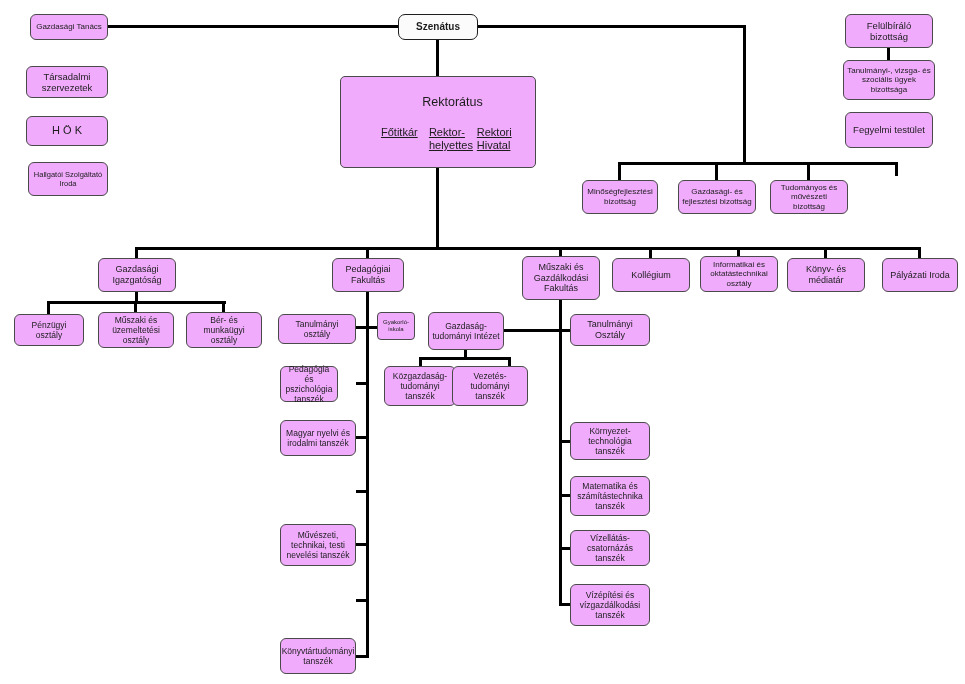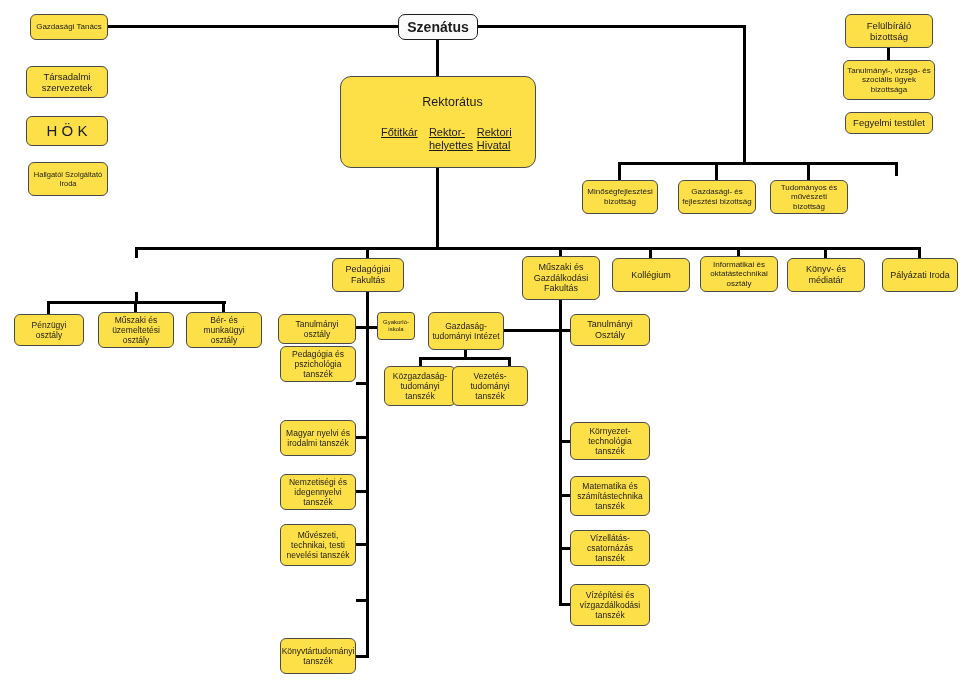--- a/index.html
+++ b/index.html
@@ -3,21 +3,21 @@
 <meta charset="utf-8">
 <title>Org Chart</title>
 <style>
   * { box-sizing: border-box; margin: 0; padding: 0; }
   html,body { background:#ffffff; }
   body { font-family: "Liberation Sans", sans-serif; color:#1a1a1a; }
   .canvas { position: relative; width: 965px; height: 684px; background: #ffffff; overflow: hidden; }
 
   .node {
     position: absolute;
-    background: #fde047;
+    background: #f0abfc;
     border: 1px solid #4a4a4a;
     border-radius: 6px;
     display: flex;
     align-items: center;
     justify-content: center;
     text-align: center;
     font-size: 8.5px;
     line-height: 1.2;
     padding: 1px 3px;
     color: #1c1c1c;
@@ -25,29 +25,29 @@
   .node.fs8  { font-size: 8px; }
   .node.fs75 { font-size: 7.5px; }
   .node.fs9  { font-size: 9px; }
   .node.fs95 { font-size: 9.5px; }
   .node.fs6  { font-size: 6px; border-radius: 4px; }
 
   .node.senate {
     background: #fbfbfb;
     border: 1px solid #1e1e1e;
     font-weight: bold;
-    font-size: 14px;
+    font-size: 10px;
     border-radius: 7px;
   }
 
   .node.rektoratus {
     flex-direction: column;
     justify-content: flex-start;
     padding-top: 18px;
-    border-radius: 11px;
+    border-radius: 5px;
     padding-left: 32px;
   }
   .rek-title { font-size: 12.5px; margin-bottom: 16px; }
   .rek-roles {
     display: flex;
     width: 100%;
     justify-content: space-between;
     align-items: flex-start;
     padding: 0 8px;
     font-size: 11px;
@@ -104,58 +104,58 @@
   <div class="hline" style="left:419px;top:357px;width:92px"></div>
   <div class="vline" style="left:419px;top:357px;height:9px"></div>
   <div class="vline" style="left:508px;top:357px;height:9px"></div>
   <div class="hline" style="left:559px;top:440px;width:11px"></div>
   <div class="hline" style="left:559px;top:494px;width:11px"></div>
   <div class="hline" style="left:559px;top:547px;width:11px"></div>
   <div class="hline" style="left:559px;top:603px;width:11px"></div>
 
   <div class="node fs8" style="left:30px;top:14px;width:78px;height:26px">Gazdasági Tanács</div>
   <div class="node fs95" style="left:26px;top:66px;width:82px;height:32px">Társadalmi szervezetek</div>
-  <div class="node" style="left:26px;top:116px;width:82px;height:30px;font-size:15px">H Ö K</div>
+  <div class="node" style="left:26px;top:116px;width:82px;height:30px;font-size:11px">H Ö K</div>
   <div class="node fs75" style="left:28px;top:162px;width:80px;height:34px">Hallgatói Szolgáltató Iroda</div>
 
   <div class="node senate" style="left:398px;top:14px;width:80px;height:26px">Szenátus</div>
 
   <div class="node rektoratus" style="left:340px;top:76px;width:196px;height:92px">
     <div class="rek-title">Rektorátus</div>
     <div class="rek-roles">
       <span>Főtitkár</span>
       <span>Rektor-helyettes</span>
       <span>Rektori Hivatal</span>
     </div>
   </div>
 
   <div class="node fs95" style="left:845px;top:14px;width:88px;height:34px">Felülbíráló bizottság</div>
   <div class="node fs8" style="left:843px;top:60px;width:92px;height:40px">Tanulmányi-, vizsga- és szociális ügyek bizottsága</div>
-  <div class="node fs95" style="left:845px;top:112px;width:88px;height:22px">Fegyelmi testület</div>
+  <div class="node fs95" style="left:845px;top:112px;width:88px;height:36px">Fegyelmi testület</div>
 
   <div class="node fs8" style="left:582px;top:180px;width:76px;height:34px">Minőségfejlesztési bizottság</div>
   <div class="node fs8" style="left:678px;top:180px;width:78px;height:34px">Gazdasági- és fejlesztési bizottság</div>
   <div class="node fs8" style="left:770px;top:180px;width:78px;height:34px">Tudományos és művészeti bizottság</div>
 
+  <div class="node fs9" style="left:98px;top:258px;width:78px;height:34px">Gazdasági Igazgatóság</div>
   <div class="node fs9" style="left:332px;top:258px;width:72px;height:34px">Pedagógiai Fakultás</div>
   <div class="node fs9" style="left:522px;top:256px;width:78px;height:44px">Műszaki és Gazdálkodási Fakultás</div>
   <div class="node fs9" style="left:612px;top:258px;width:78px;height:34px">Kollégium</div>
   <div class="node fs9" style="left:787px;top:258px;width:78px;height:34px">Könyv- és médiatár</div>
   <div class="node fs8" style="left:700px;top:256px;width:78px;height:36px">Informatikai és oktatástechnikai osztály</div>
   <div class="node fs9" style="left:882px;top:258px;width:76px;height:34px">Pályázati Iroda</div>
 
   <div class="node" style="left:14px;top:314px;width:70px;height:32px">Pénzügyi osztály</div>
   <div class="node" style="left:98px;top:312px;width:76px;height:36px">Műszaki és üzemeltetési osztály</div>
   <div class="node" style="left:186px;top:312px;width:76px;height:36px">Bér- és munkaügyi osztály</div>
 
   <div class="node" style="left:278px;top:314px;width:78px;height:30px">Tanulmányi osztály</div>
   <div class="node fs6" style="left:377px;top:312px;width:38px;height:28px">Gyakorló-iskola</div>
-  <div class="node" style="left:280px;top:346px;width:76px;height:36px">Pedagógia és pszichológia tanszék</div>
+  <div class="node" style="left:280px;top:366px;width:58px;height:36px">Pedagógia és pszichológia tanszék</div>
   <div class="node" style="left:280px;top:420px;width:76px;height:36px">Magyar nyelvi és irodalmi tanszék</div>
-  <div class="node" style="left:280px;top:474px;width:76px;height:36px">Nemzetiségi és idegennyelvi tanszék</div>
   <div class="node" style="left:280px;top:524px;width:76px;height:42px">Művészeti, technikai, testi nevelési tanszék</div>
   <div class="node" style="left:280px;top:638px;width:76px;height:36px">Könyvtártudományi tanszék</div>
 
   <div class="node" style="left:384px;top:366px;width:72px;height:40px">Közgazdaság-tudományi tanszék</div>
   <div class="node" style="left:428px;top:312px;width:76px;height:38px">Gazdaság-tudományi Intézet</div>
   <div class="node" style="left:452px;top:366px;width:76px;height:40px">Vezetés-tudományi tanszék</div>
   <div class="node fs9" style="left:570px;top:314px;width:80px;height:32px">Tanulmányi Osztály</div>
   <div class="node" style="left:570px;top:422px;width:80px;height:38px">Környezet-technológia tanszék</div>
   <div class="node" style="left:570px;top:476px;width:80px;height:40px">Matematika és számítástechnika tanszék</div>
   <div class="node" style="left:570px;top:530px;width:80px;height:36px">Vízellátás-csatornázás tanszék</div>

